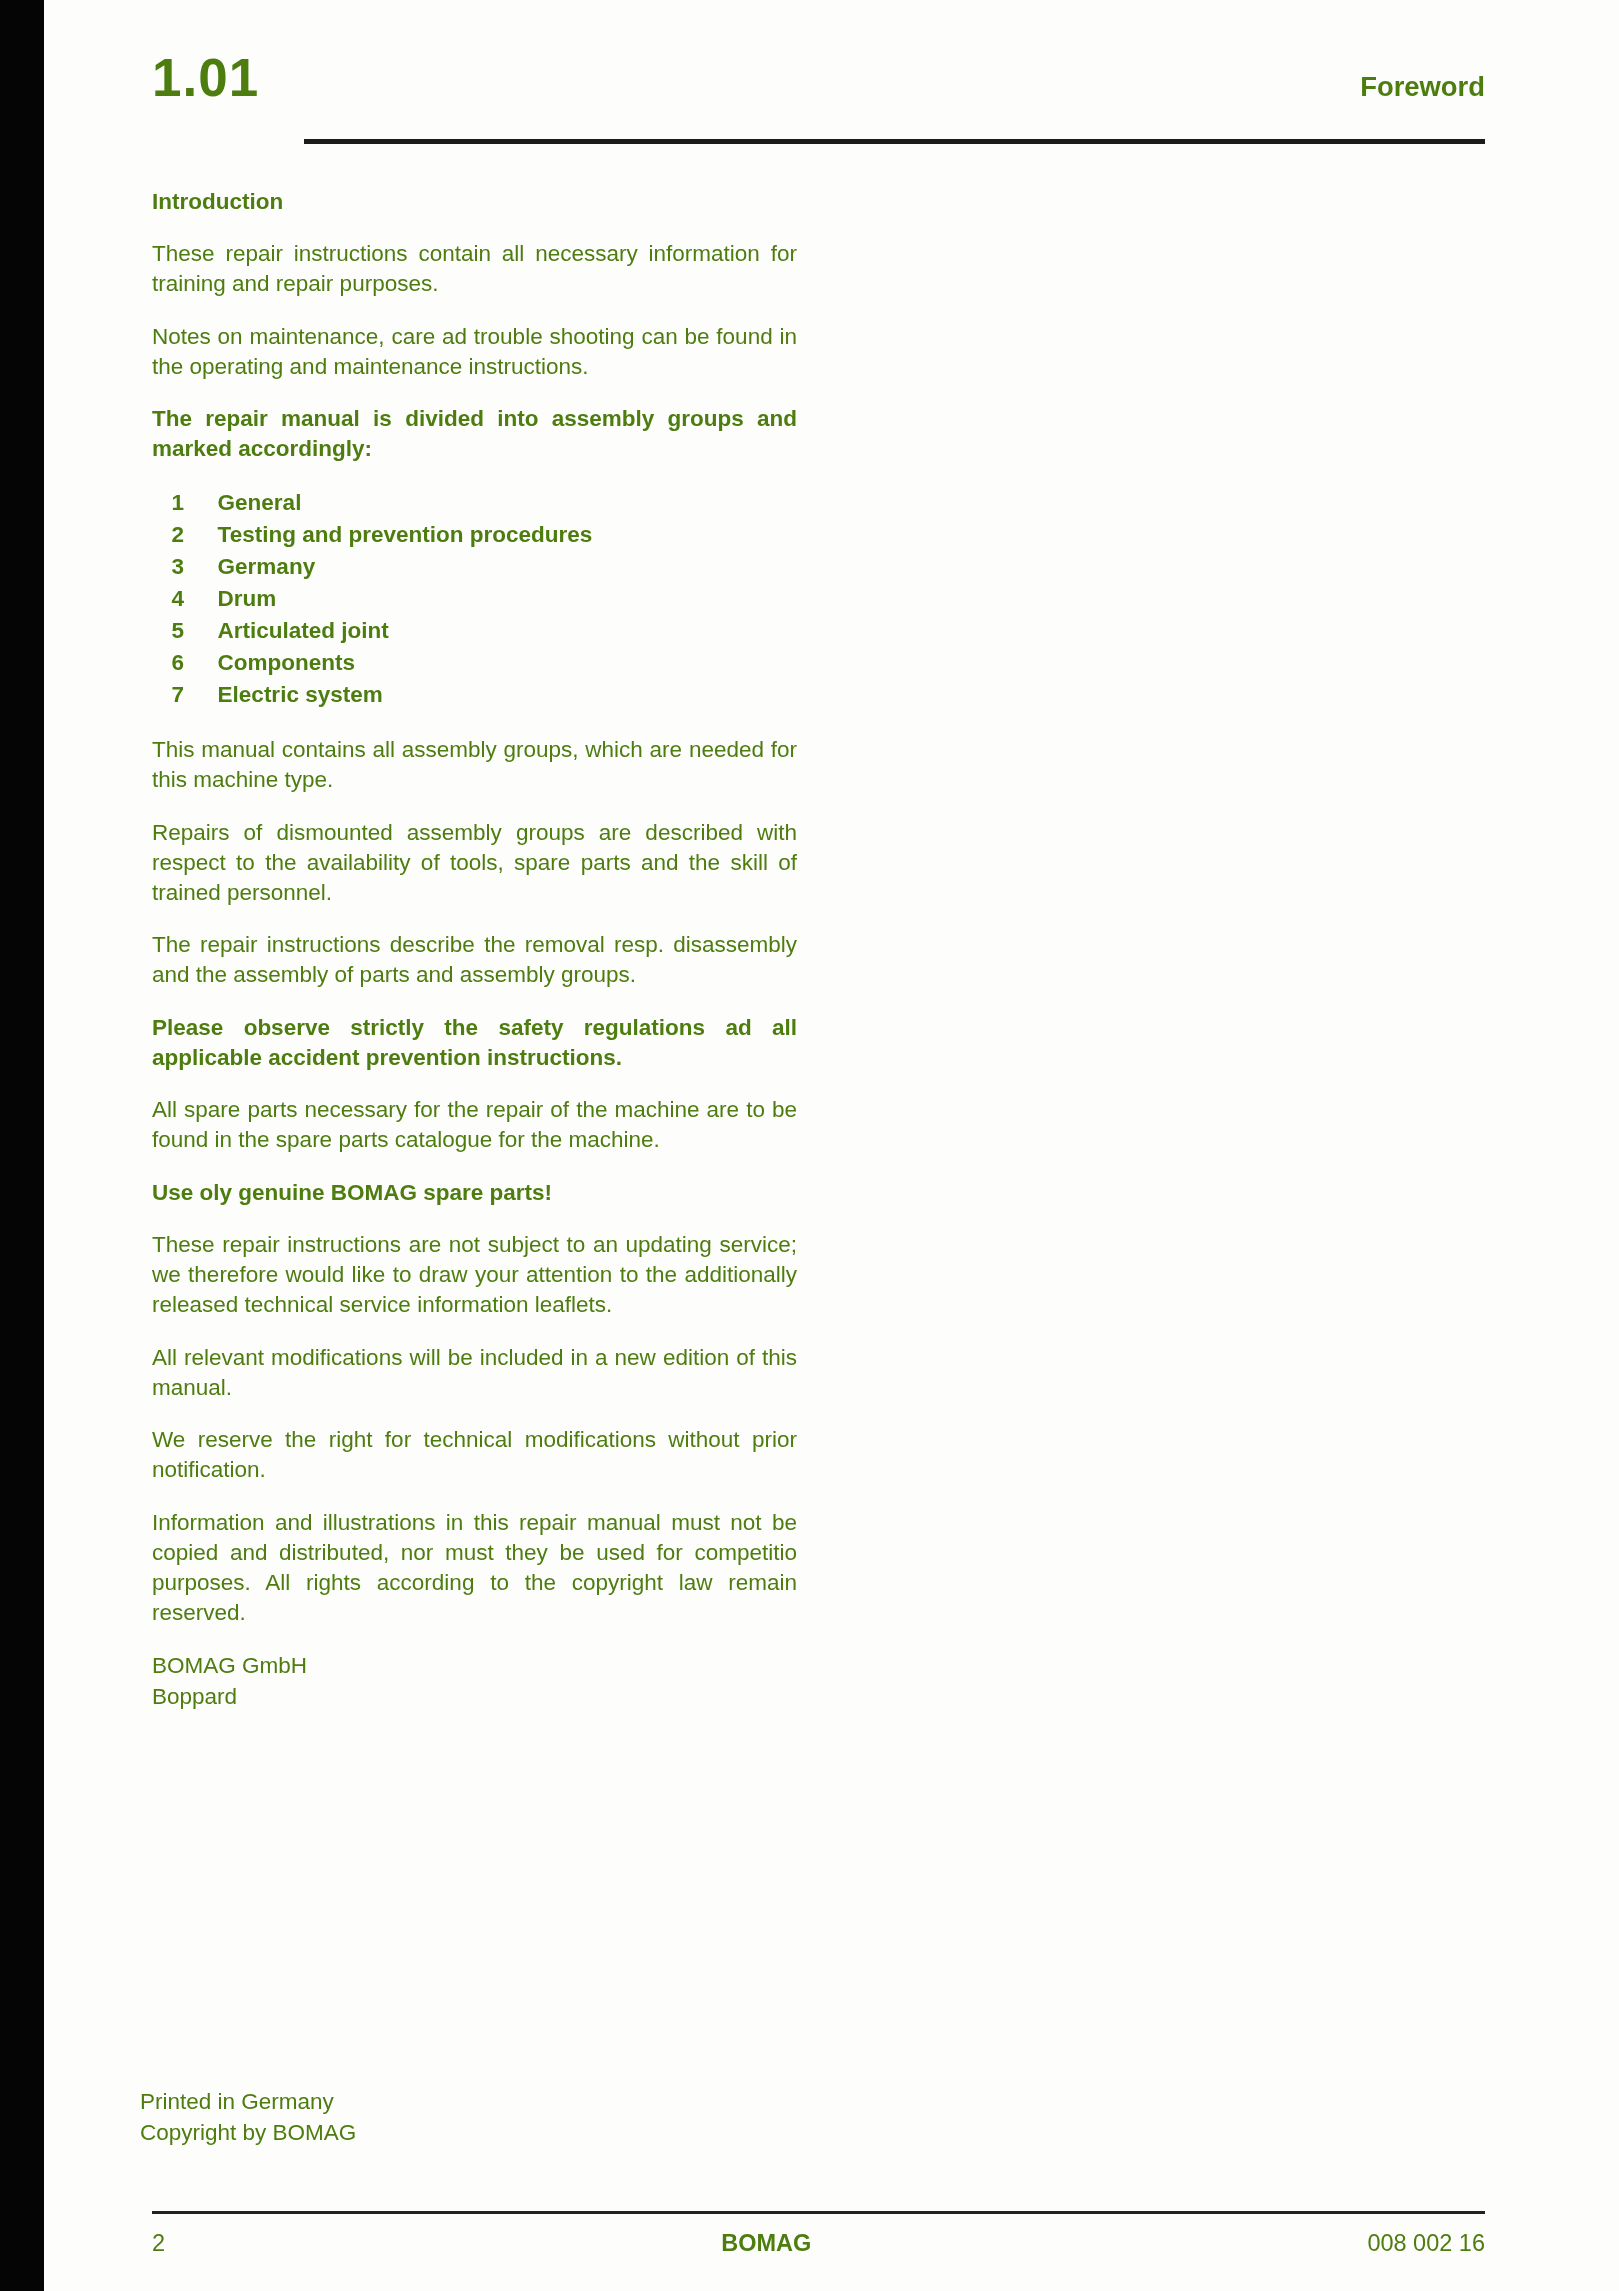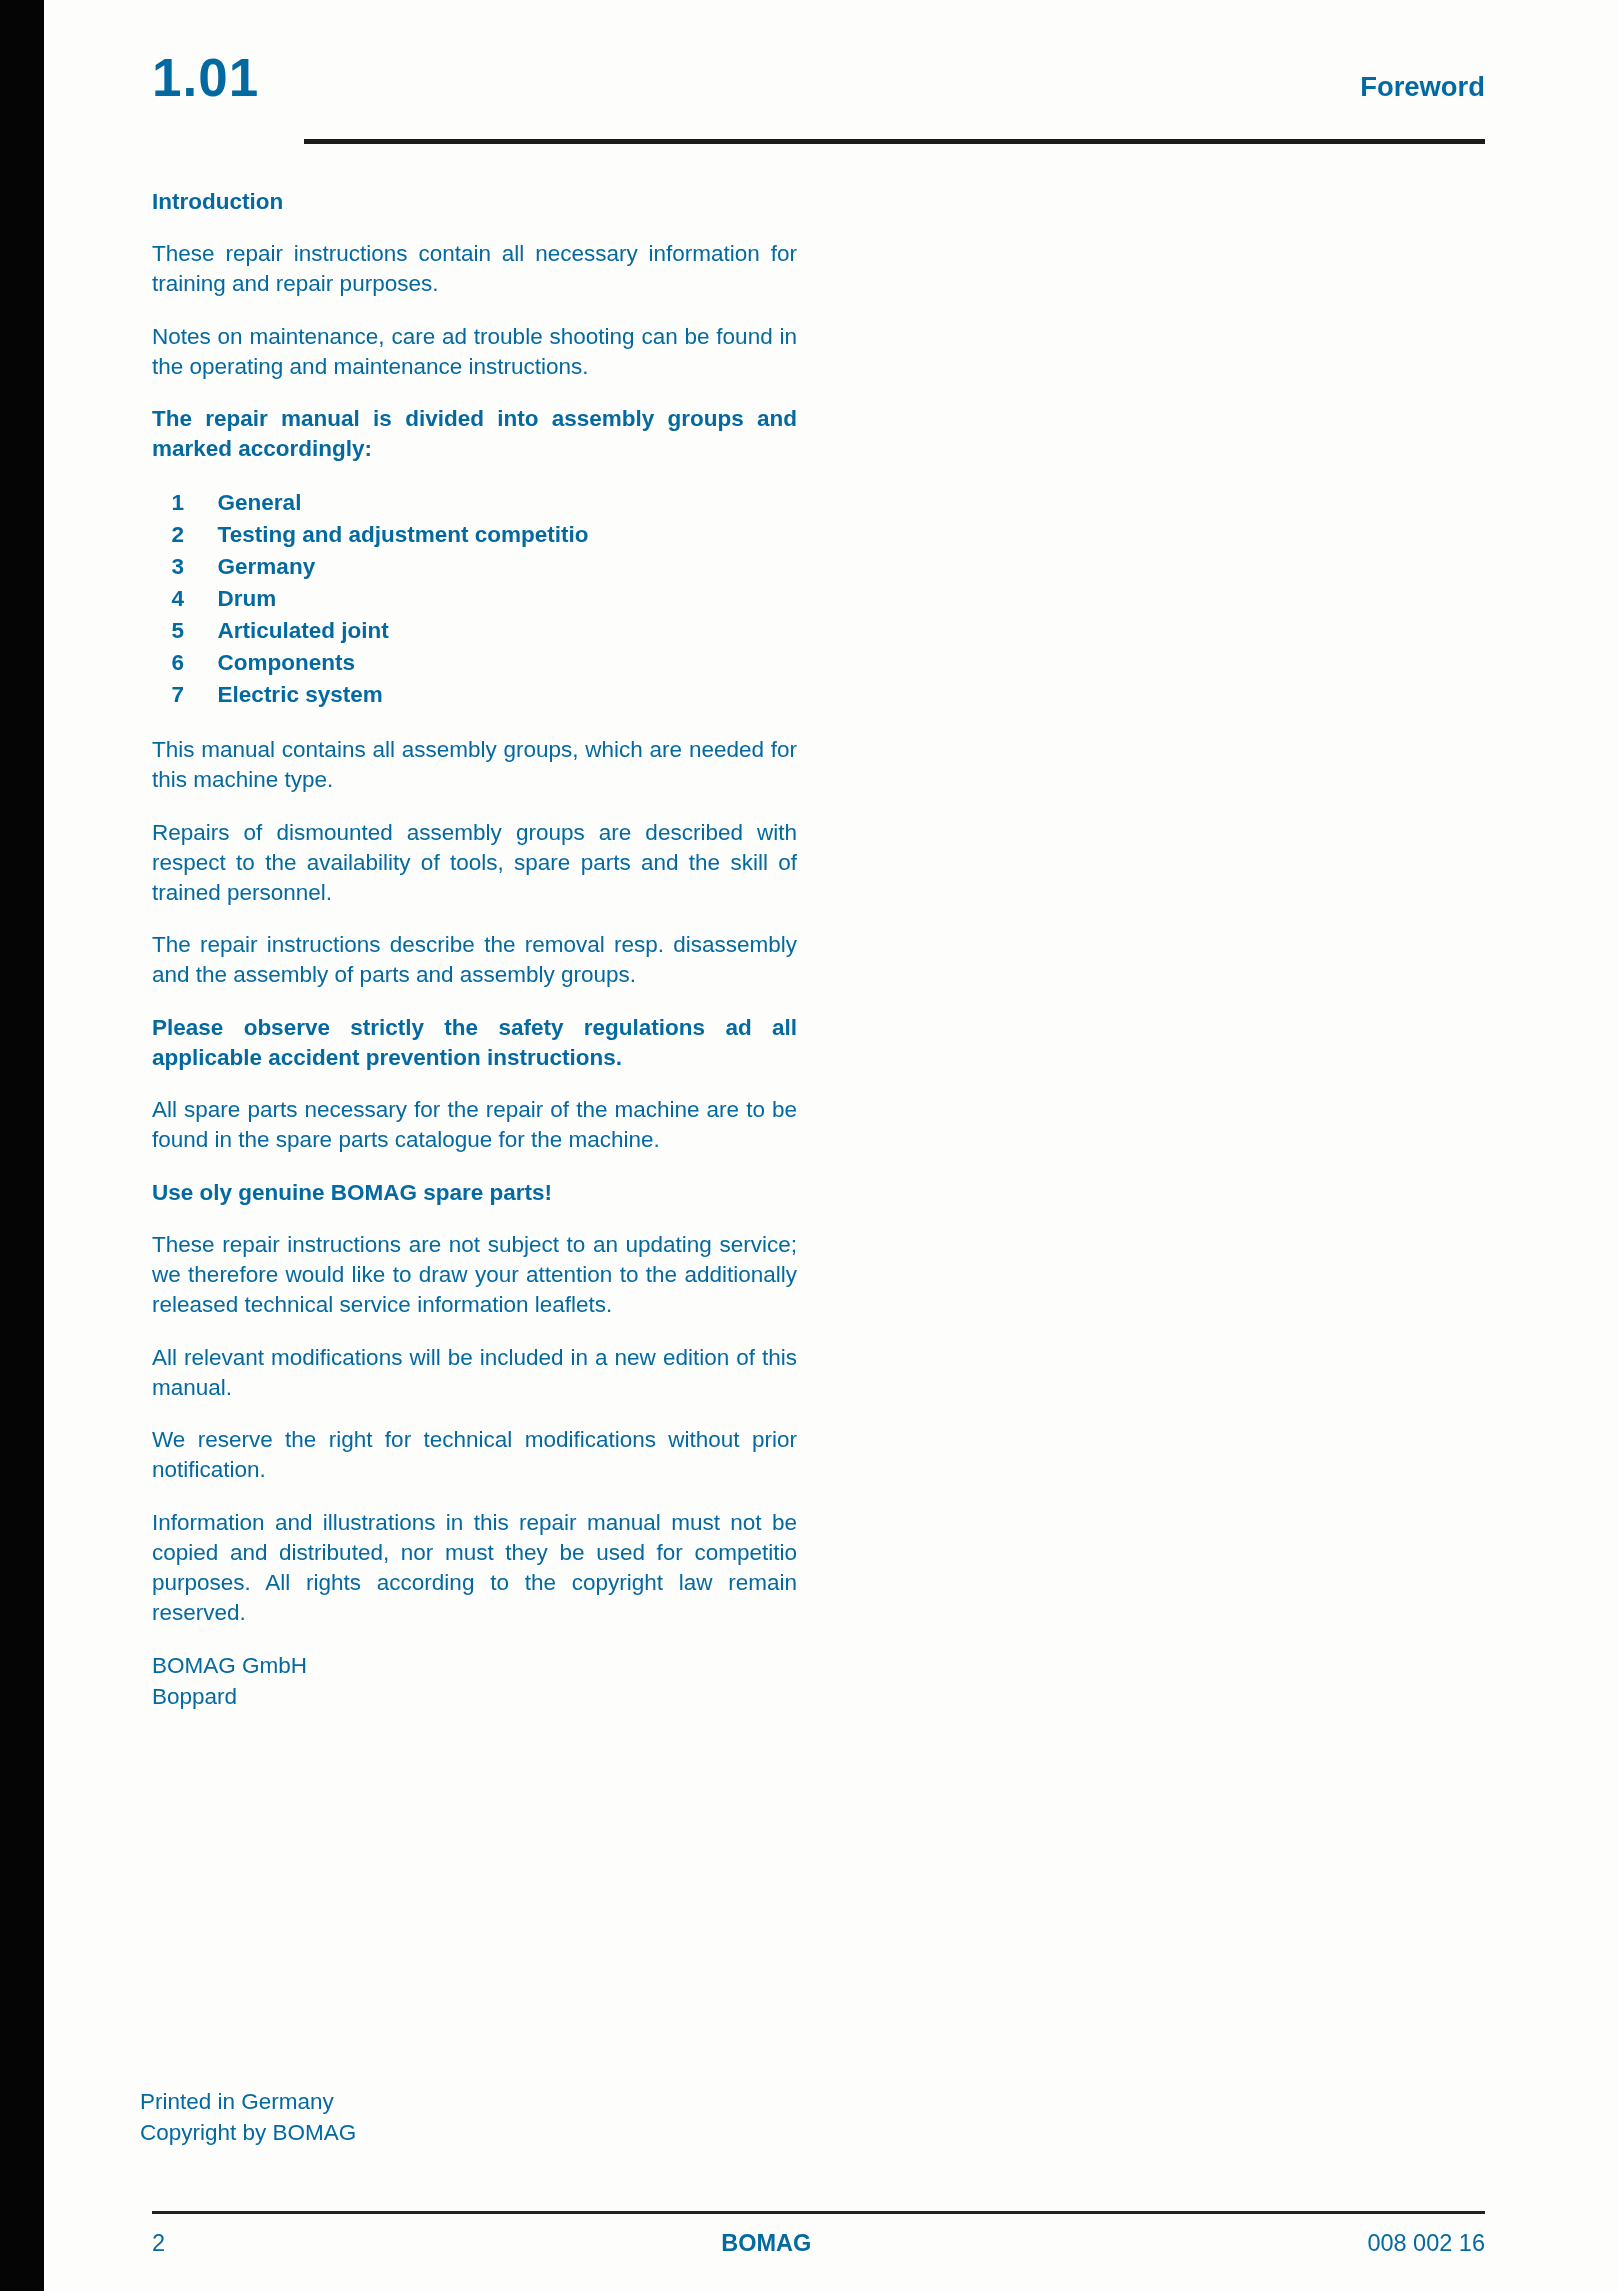--- a/index.html
+++ b/index.html
@@ -5,21 +5,21 @@
   html, body {
     margin: 0;
     padding: 0;
     background: #e8e8e8;
   }
   .page {
     position: relative;
     width: 1619px;
     height: 2292px;
     background: #fdfdfb;
-    color: #0369a1;
+    color: #4d7c0f;
     font-family: "Liberation Sans", sans-serif;
     overflow: hidden;
     box-sizing: border-box;
   }
   .binding-bar {
     position: absolute;
     left: 0;
     top: 0;
     width: 44px;
     height: 100%;
@@ -141,21 +141,21 @@
 
     <p class="bold">The repair manual is divided into assembly groups and marked accordingly:</p>
 
     <div class="group-list">
       <div class="group-row">
         <span class="group-num">1</span>
         <span class="group-label">General</span>
       </div>
       <div class="group-row">
         <span class="group-num">2</span>
-        <span class="group-label">Testing and adjustment competitio</span>
+        <span class="group-label">Testing and prevention procedures</span>
       </div>
       <div class="group-row">
         <span class="group-num">3</span>
         <span class="group-label">Germany</span>
       </div>
       <div class="group-row">
         <span class="group-num">4</span>
         <span class="group-label">Drum</span>
       </div>
       <div class="group-row">

